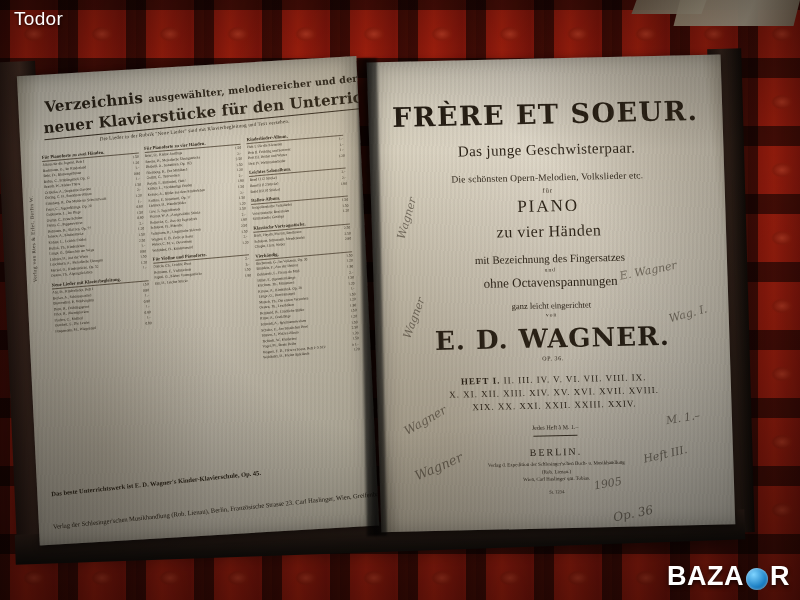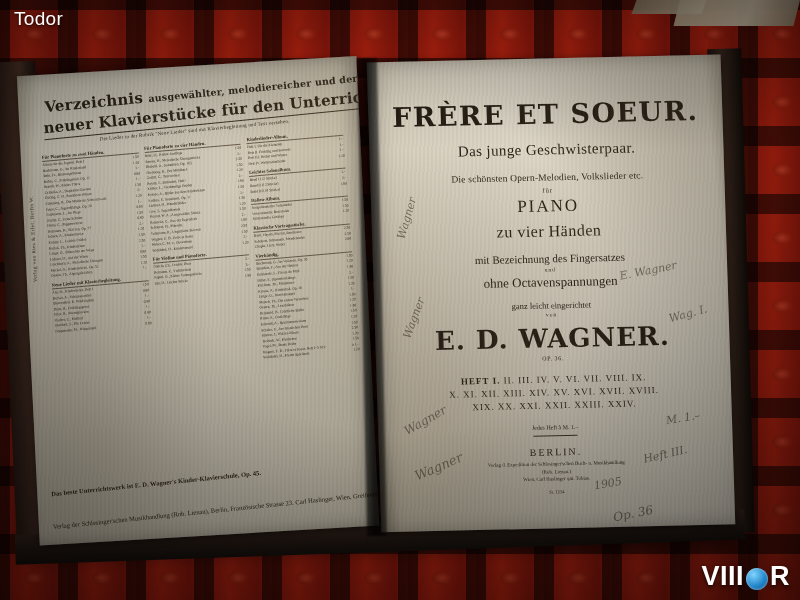--- a/index.html
+++ b/index.html
@@ -830,17 +830,17 @@
       <div class="page-texture"></div>
     </div>
 
     <div class="gutter"></div>
   </div>
 
   <div class="bg-vignette"></div>
 
   <div class="wm-topleft">Todor</div>
   <div class="wm-bazar">
-    <span>VIII</span>
+    <span>BAZA</span>
     <span class="globe"></span>
     <span>R</span>
   </div>
 </div>
 
 </body></html>

